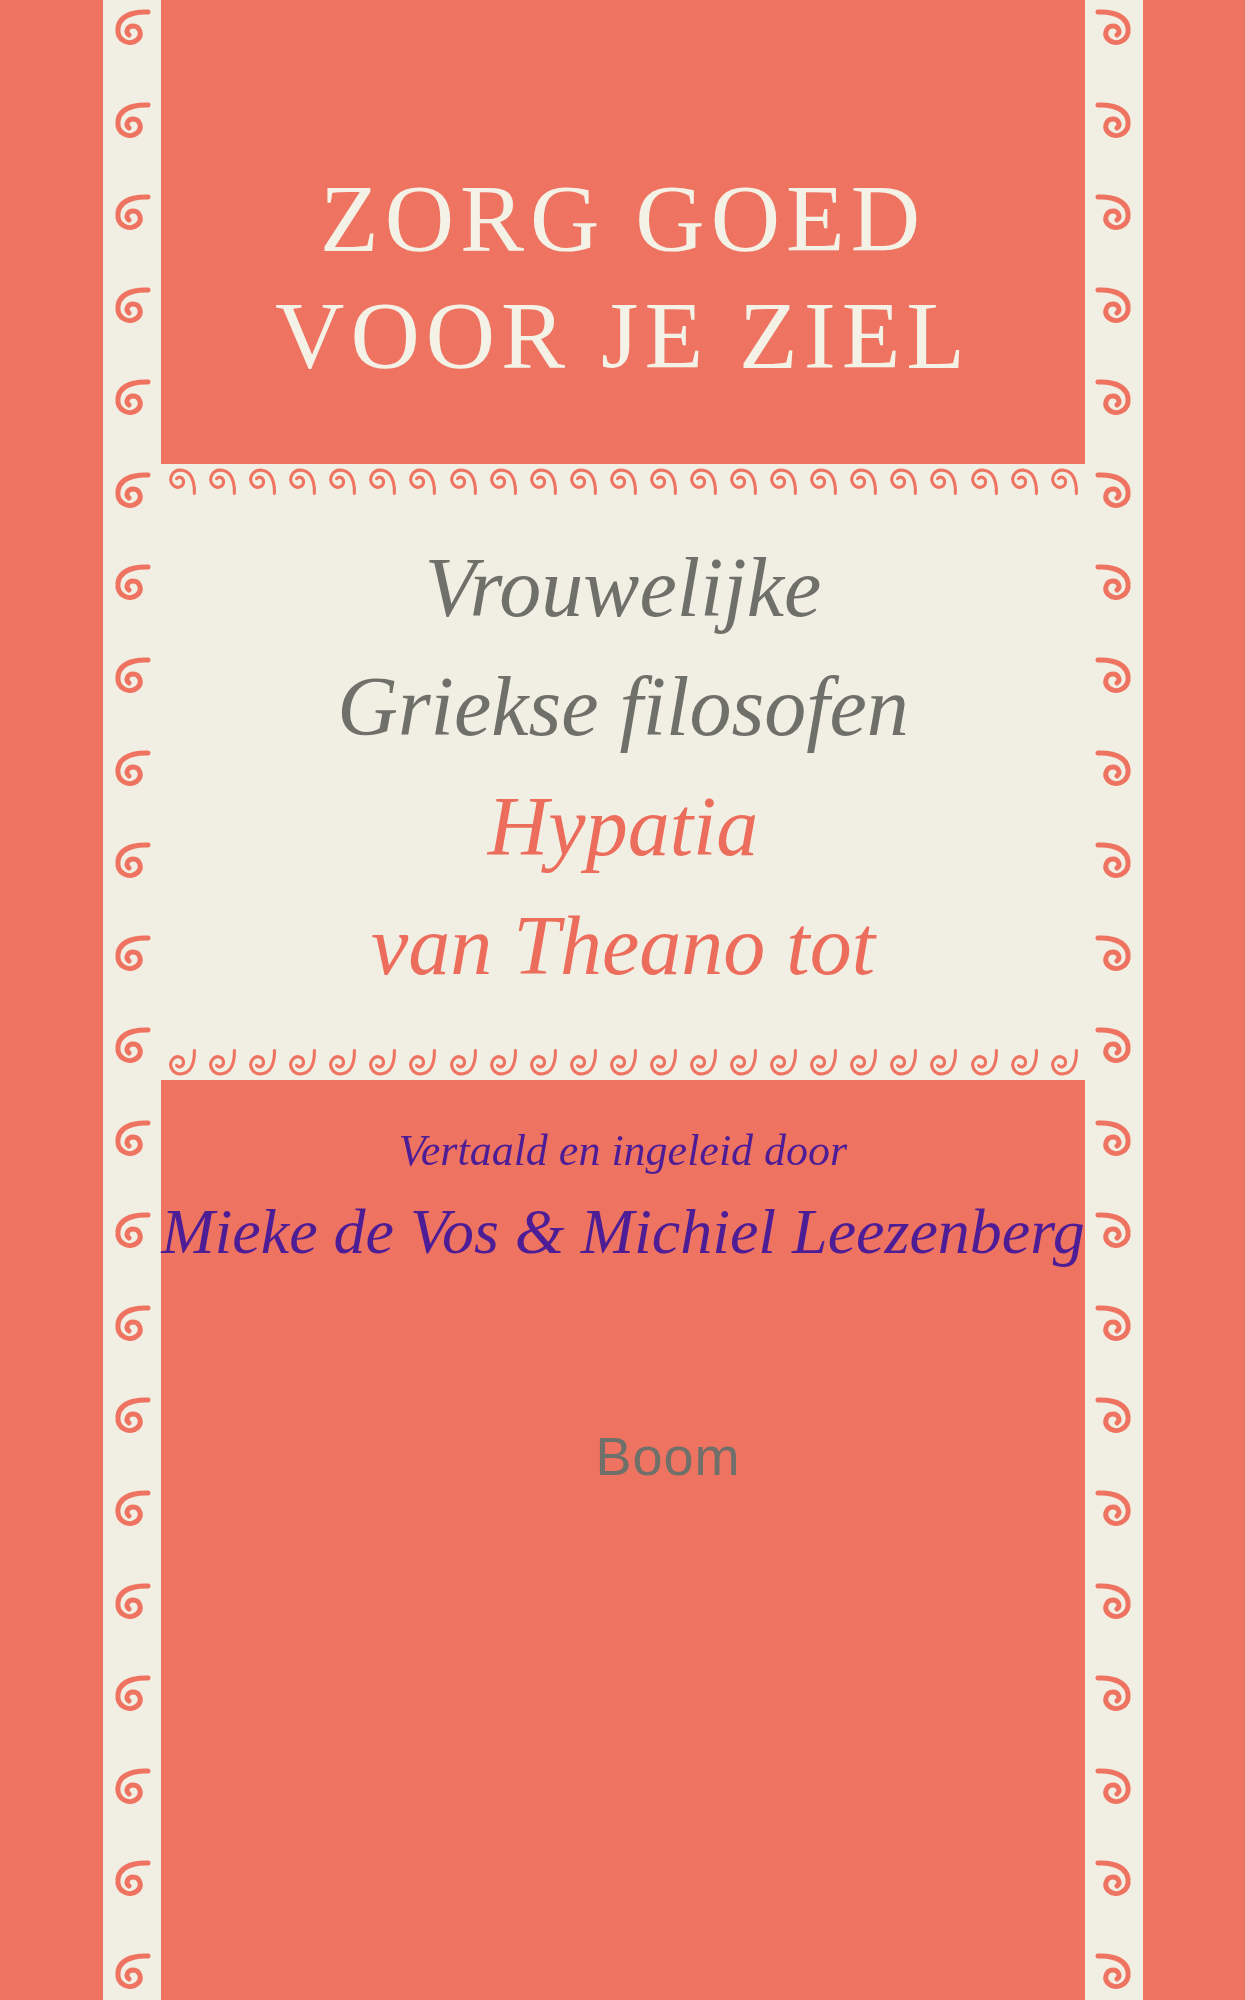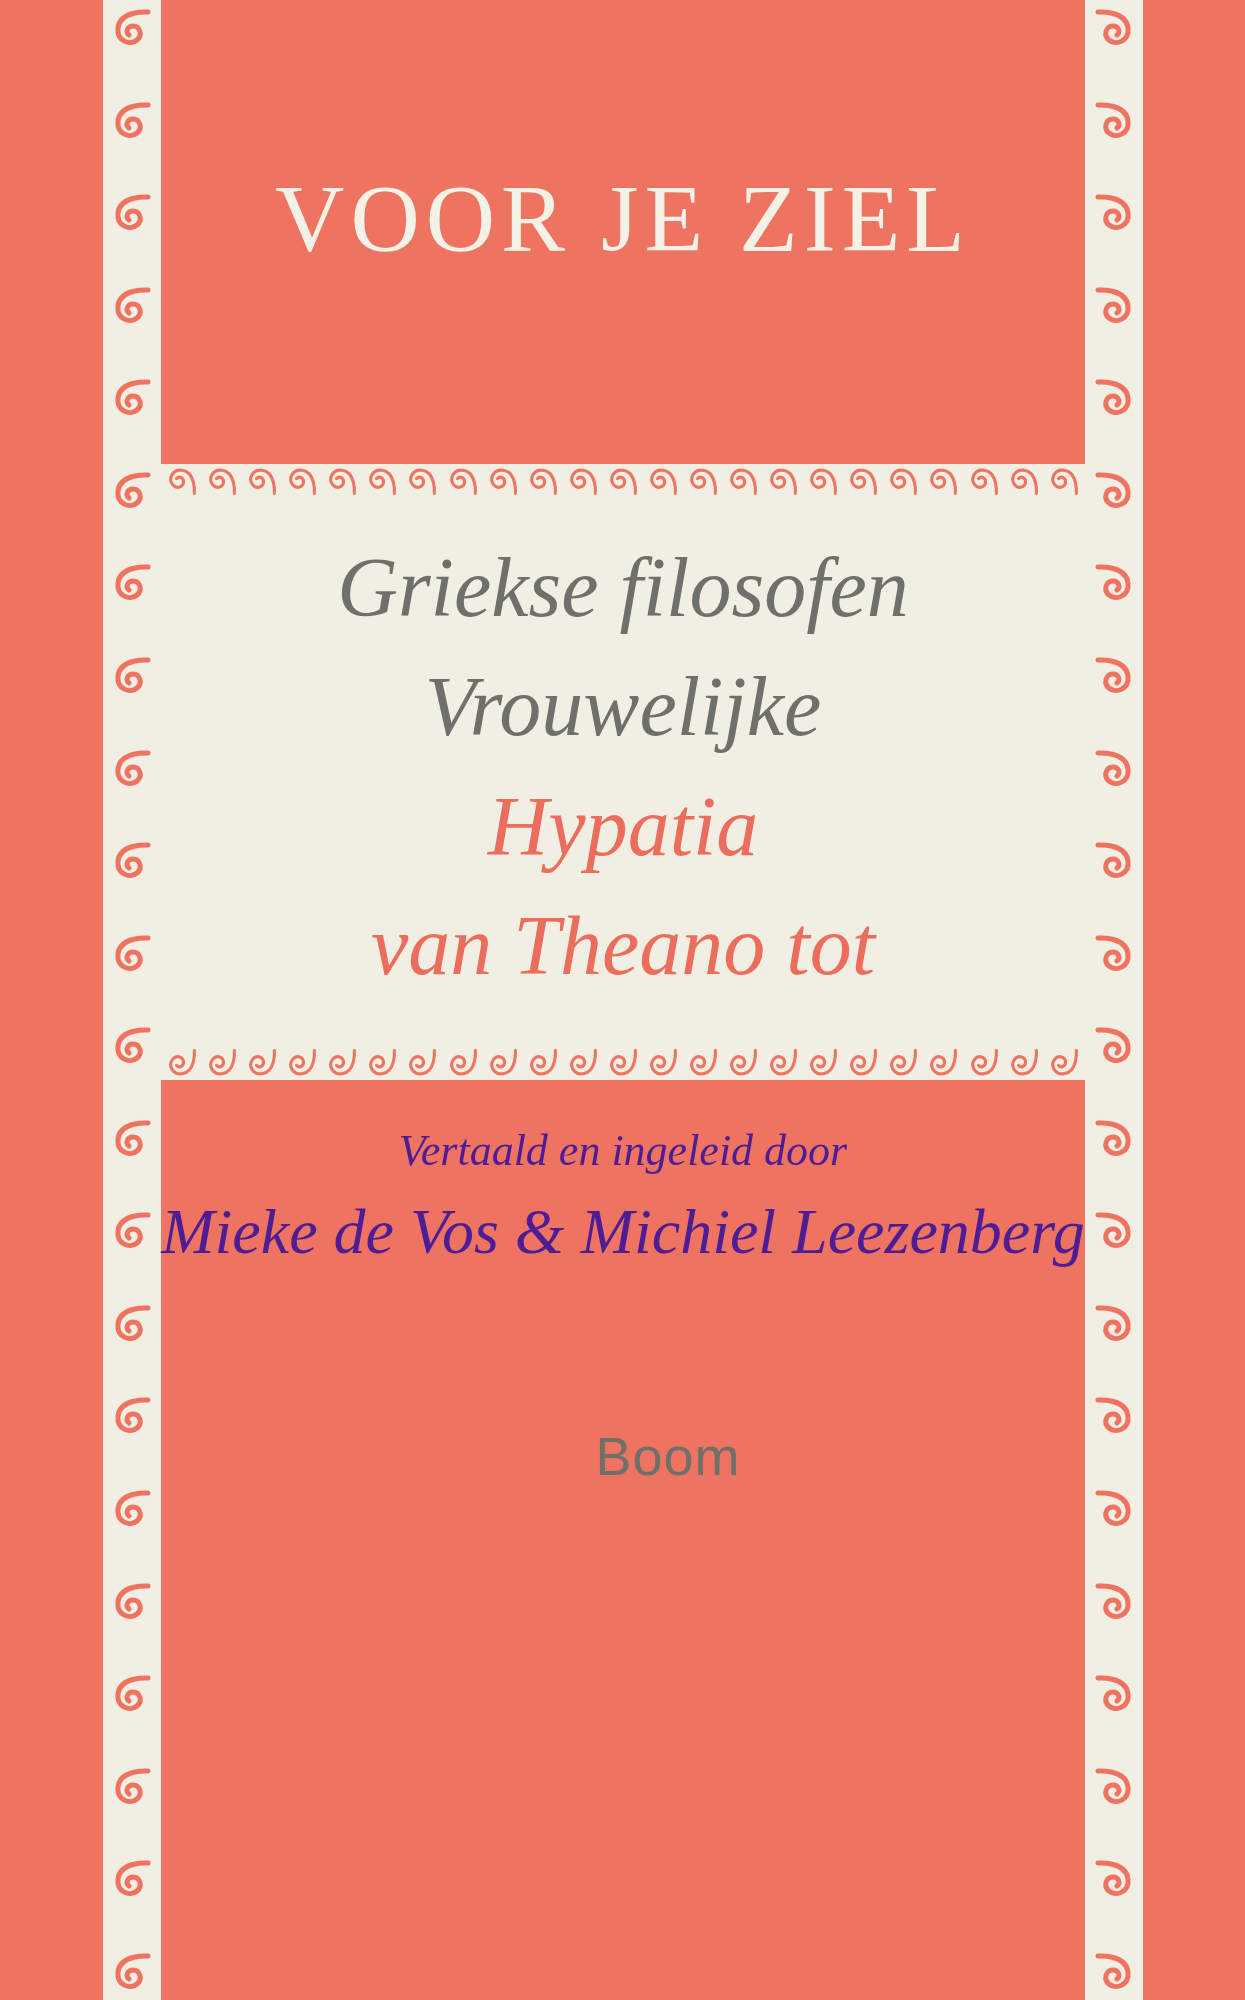--- a/index.html
+++ b/index.html
@@ -603,26 +603,27 @@
         </svg>
       </div>
       <div class="sp h" style="transform: rotate(90deg) scaleX(-1);">
         <svg viewBox="0 0 44 44" width="100%" height="100%">
           <path d="M38 6 C38 6 10 4 8 22 C6.5 35 20 40 27 34 C33 29 30 20 23 20 C17.5 20 15 26 19 29"></path>
         </svg>
       </div>
     </div>
 
   <div class="main-title">
+    <span class="l1">ZORG GOED</span>
     <span class="l2">VOOR JE ZIEL</span>
   </div>
 
   <div class="subtitle">
+    <span class="grey">Vrouwelijke</span>
     <span class="grey">Griekse filosofen</span>
-    <span class="grey">Vrouwelijke</span>
     <span class="red">Hypatia</span>
     <span class="red">van Theano tot</span>
   </div>
 
   <div class="credit">
     <span class="line1">Vertaald en ingeleid door</span>
     <span class="line2">Mieke de Vos &amp; Michiel Leezenberg</span>
   </div>
 
   <div class="publisher">Boom</div>

